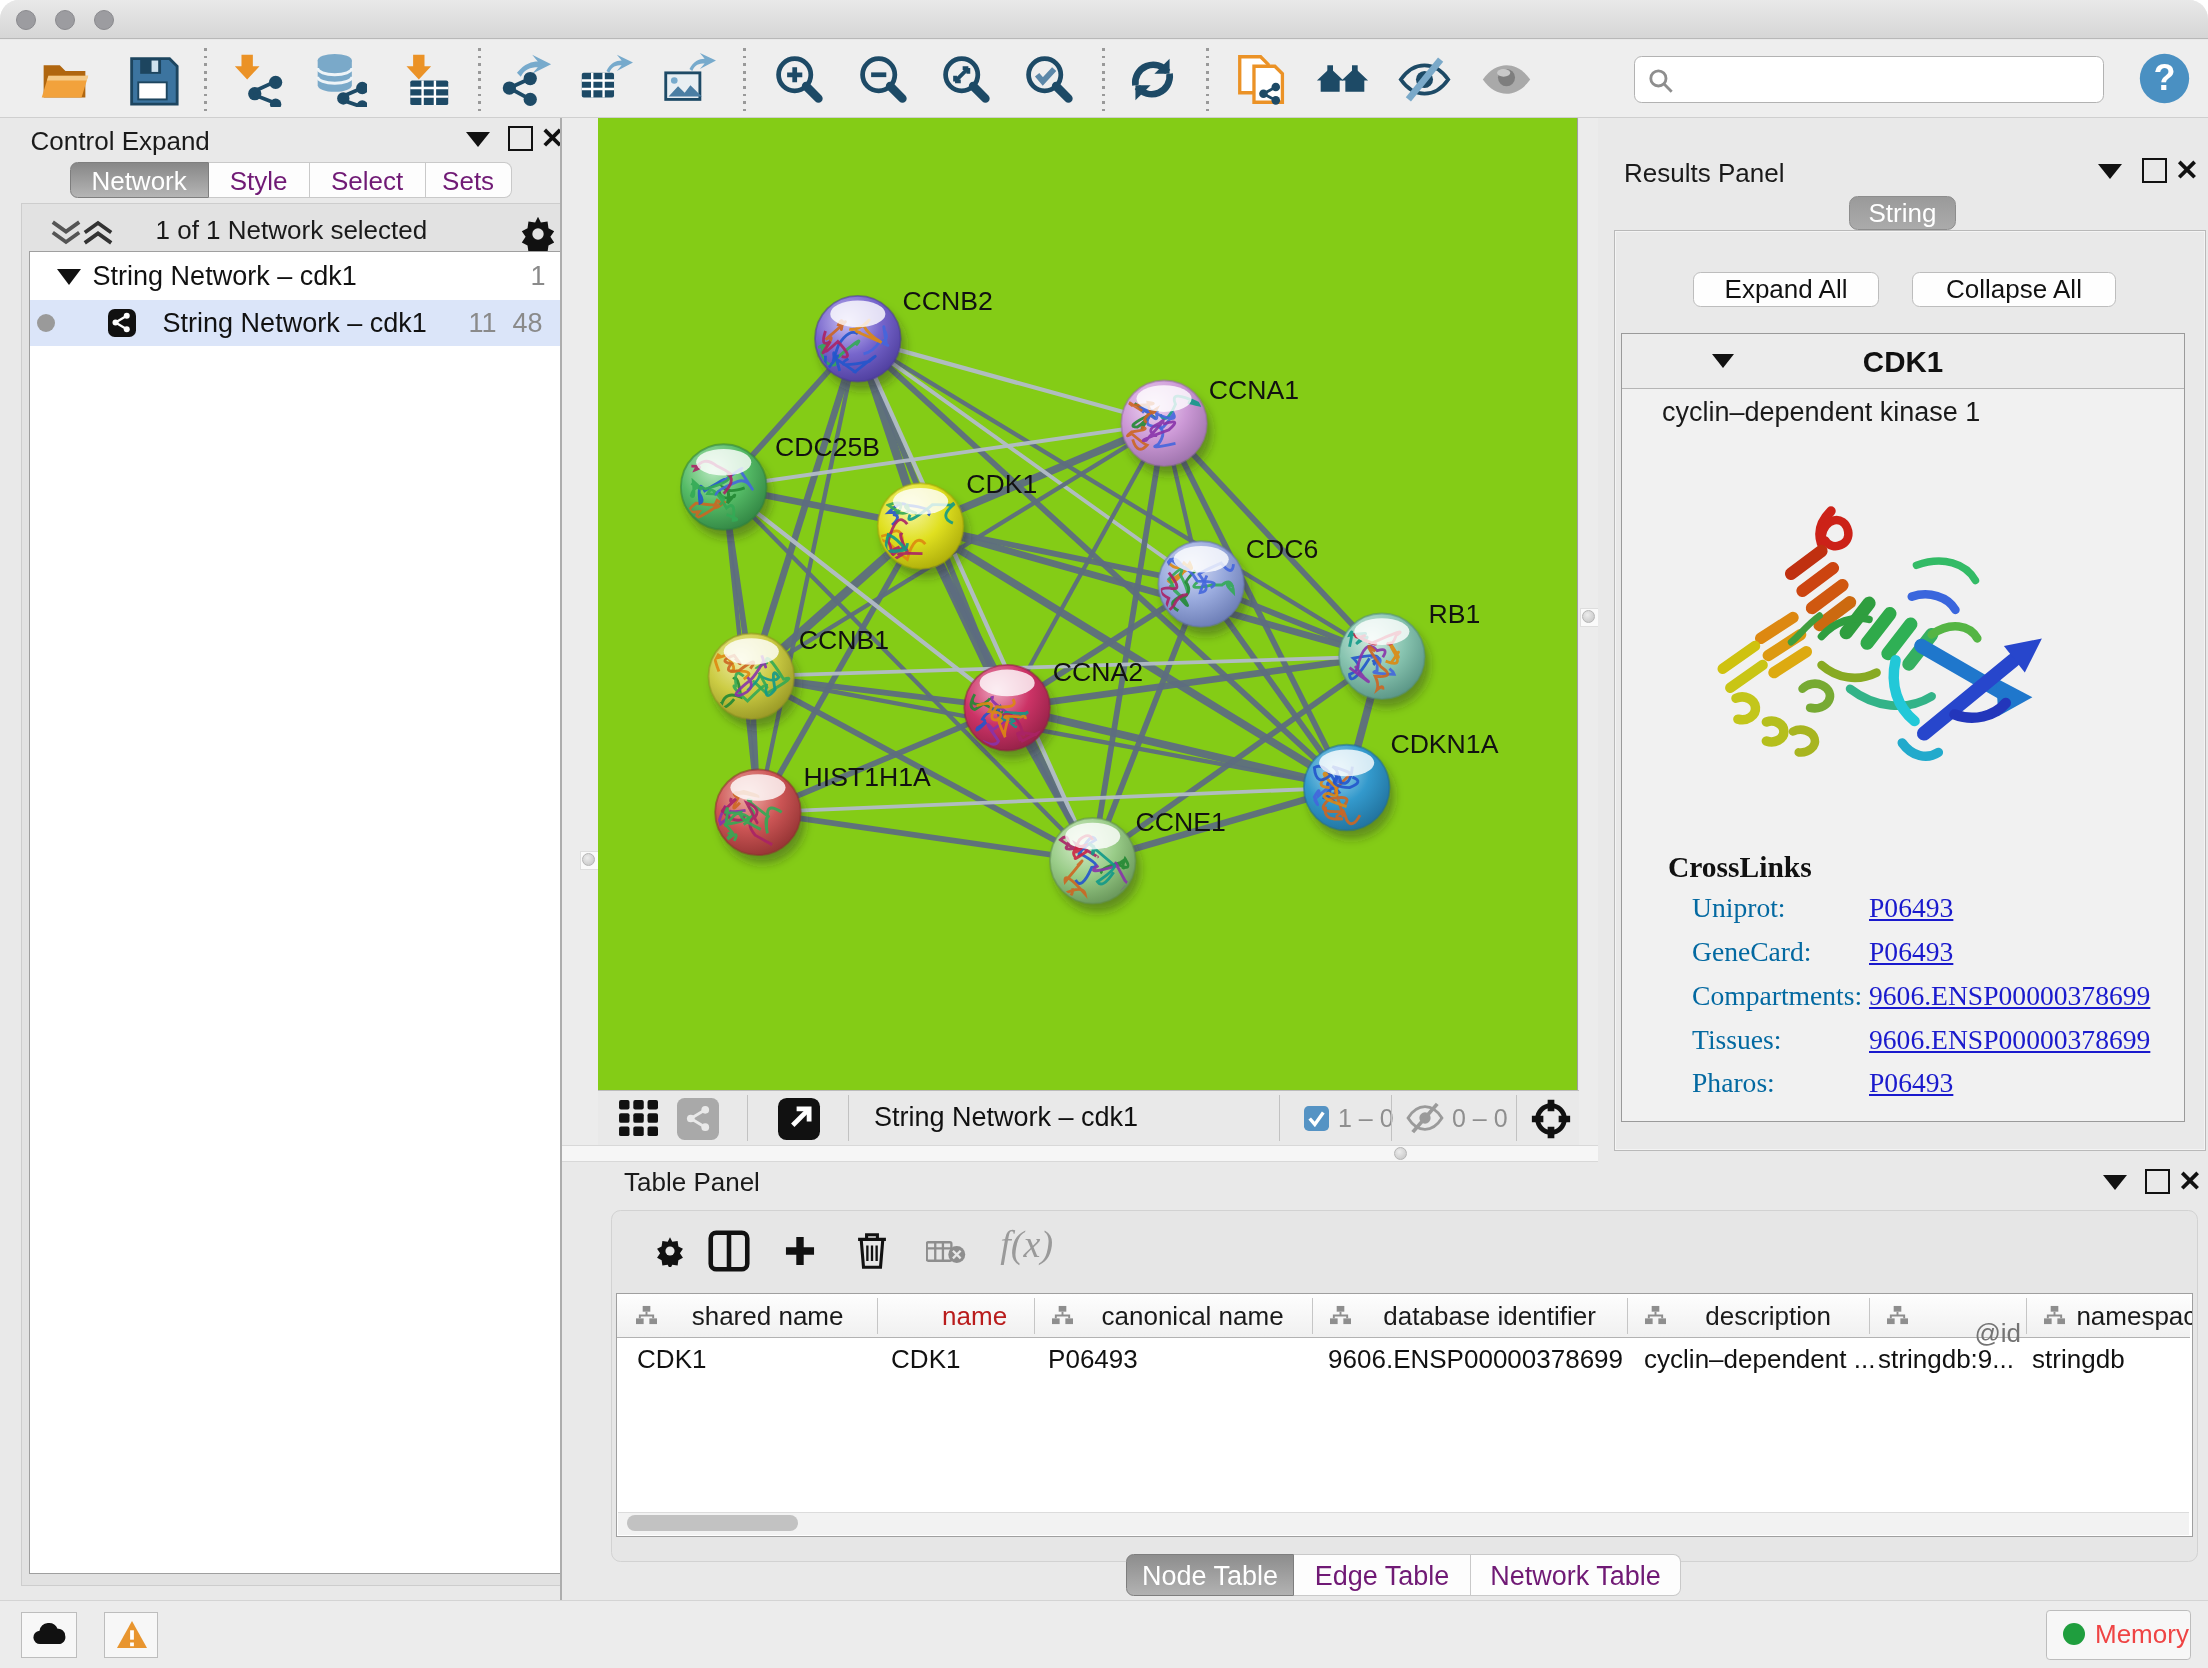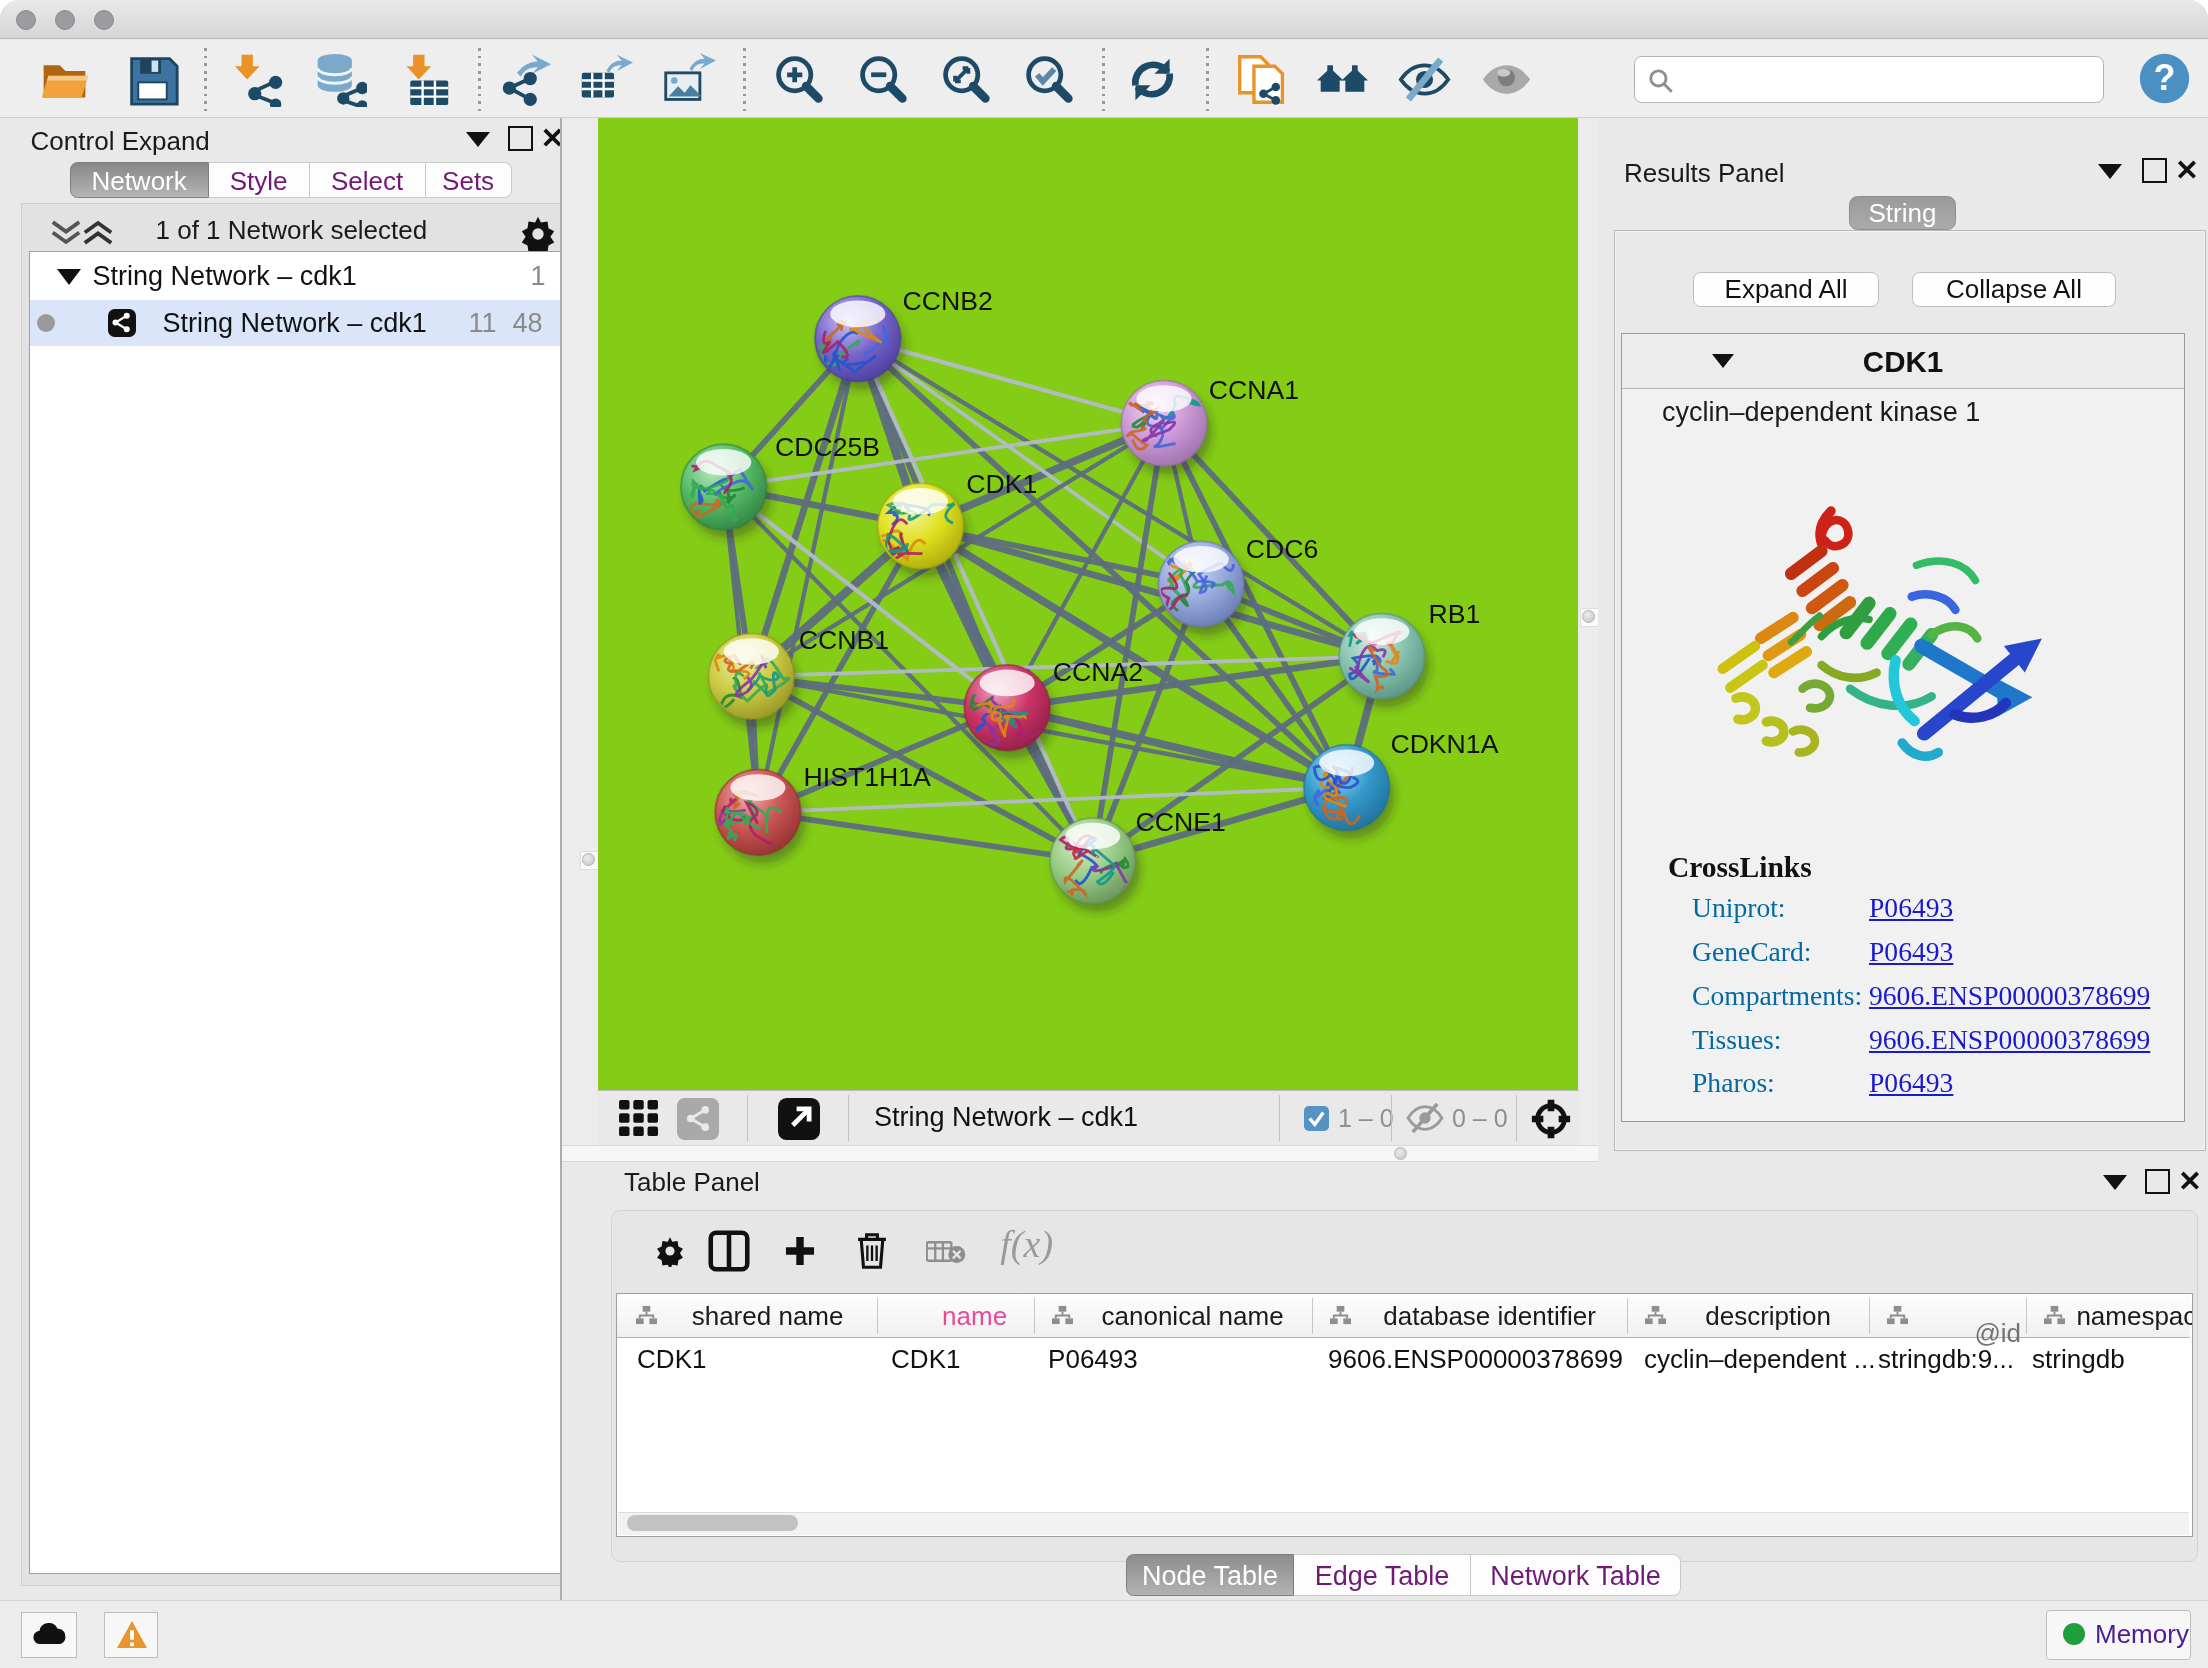--- a/index.html
+++ b/index.html
@@ -737,21 +737,21 @@
       <div class="abs" style="left:0;top:0;width:1573px;height:43px;background:linear-gradient(#fefefe,#f0f0f0);border-bottom:1px solid #b2b2b2;"></div>
 <svg style="position:absolute;left:18px;top:11.4px;width:23px;height:21px;" viewBox="0 0 24 22">
             <g fill="#8e8e8e">
               <rect x="8" y="1" width="8" height="6"></rect>
               <rect x="1" y="14" width="8" height="6"></rect>
               <rect x="15" y="14" width="8" height="6"></rect>
               <path d="M12 7v4M5 14v-3h14v3" stroke="#8e8e8e" stroke-width="2" fill="none"></path>
             </g>
           </svg>
 <div style="position:absolute;left:45px;top:6.7px;width:211px;text-align:center;font-size:26px;color:#1a1a1a;white-space:nowrap;">shared name</div>
-<div style="position:absolute;left:303px;top:6.7px;width:109px;text-align:center;font-size:26px;color:#ec4899;white-space:nowrap;">name</div>
+<div style="position:absolute;left:303px;top:6.7px;width:109px;text-align:center;font-size:26px;color:#b91c1c;white-space:nowrap;">name</div>
 <div style="position:absolute;left:260px;top:3.8px;width:1px;height:36px;background:#c6c6c6;"></div>
 <svg style="position:absolute;left:434px;top:11.4px;width:23px;height:21px;" viewBox="0 0 24 22">
             <g fill="#8e8e8e">
               <rect x="8" y="1" width="8" height="6"></rect>
               <rect x="1" y="14" width="8" height="6"></rect>
               <rect x="15" y="14" width="8" height="6"></rect>
               <path d="M12 7v4M5 14v-3h14v3" stroke="#8e8e8e" stroke-width="2" fill="none"></path>
             </g>
           </svg>
 <div style="position:absolute;left:460px;top:6.7px;width:231px;text-align:center;font-size:26px;color:#1a1a1a;white-space:nowrap;">canonical name</div>
@@ -820,17 +820,17 @@
   </div>
   <div class="abs" style="left:104px;top:10.5px;width:52px;height:44px;background:#f7f7f7;border:1px solid #bdbdbd;">
     <svg style="position:absolute;left:9.5px;top:6.7px;width:34px;height:31px;" viewBox="0 0 36 33">
           <path d="M18 2l16 29H2z" fill="#e8952f"></path>
           <rect x="16" y="12" width="4" height="10" fill="#fff"></rect>
           <rect x="16" y="25" width="4" height="4" fill="#fff"></rect>
         </svg>
   </div>
   <div class="abs" style="left:2046px;top:8.6px;width:143px;height:48px;background:#f7f7f7;border:1px solid #bdbdbd;border-radius:3.8px;">
     <div style="position:absolute;left:16px;top:12.4px;width:22px;height:22px;border-radius:50%;background:#1f9e3e;"></div>
-    <div style="position:absolute;left:48px;top:8.6px;font-size:26px;color:#4c1d95;">Memory</div>
+    <div style="position:absolute;left:48px;top:8.6px;font-size:26px;color:#ef4444;">Memory</div>
   </div>
 </div>
 </div>
 
 
 </body></html>

